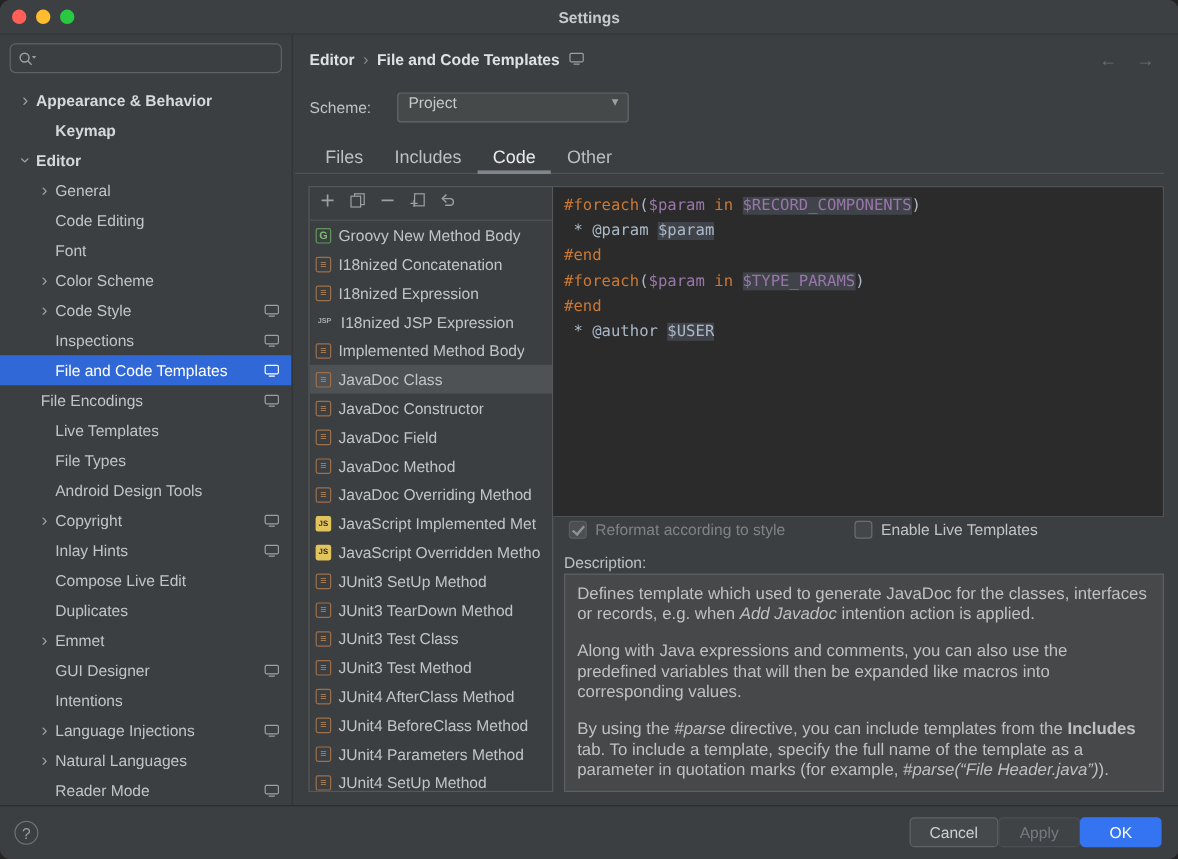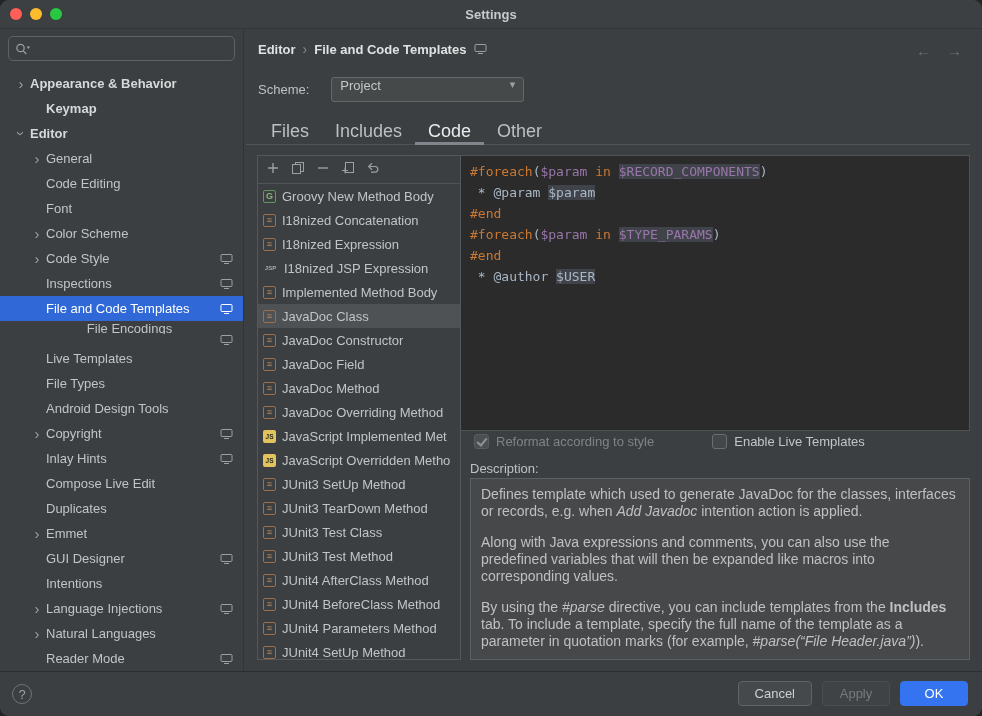--- a/index.html
+++ b/index.html
@@ -39,21 +39,21 @@
   .bc-icon{display:inline-flex;margin-left:8px;color:#9da0a3;}
   .nav-arrows{position:absolute;right:20px;top:14px;display:flex;gap:16px;font-size:15px;color:#6b6f72;}
   .nav-arrows span{cursor:default;}
 
   .scheme-row{position:absolute;left:14px;top:49px;display:flex;align-items:center;font-size:13px;color:#bfc1c3;}
   .scheme-select{margin-left:22px;width:193px;height:25px;box-sizing:border-box;background:#45494a;border:1px solid #646869;
                  border-radius:3px;display:flex;padding:0 8px;color:#c5c7c9;}
   .scheme-select .dd-arrow{margin-left:auto;color:#9da0a3;font-size:11px;}
 
   .tabs{position:absolute;left:14px;top:90px;display:flex;z-index:2;}
-  .tab{height:27px;display:flex;align-items:center;padding:0 13px;font-size:18px;color:#bdbfc1;position:relative;text-align:right;}
+  .tab{height:27px;display:flex;align-items:center;padding:0 13px;font-size:15px;color:#bdbfc1;position:relative;text-align:right;}
   .tab.selected{color:#e8eaec;}
   .tab.selected::after{content:'';position:absolute;left:0;right:0;bottom:0;height:3px;background:#80868c;}
   .tabs-line{position:absolute;left:2px;right:12px;top:116px;height:1px;background:#515456;}
 
   
   .list-panel{position:absolute;left:13px;top:127px;width:204px;bottom:12px;border:1px solid #555859;box-sizing:border-box;overflow:hidden;}
   .toolbar{height:27px;display:flex;align-items:center;gap:10px;padding:0 7px;border-bottom:1px solid #515456;}
   .tb-icon{display:inline-flex;width:15px;height:15px;align-items:center;justify-content:center;}
   .tlist{position:absolute;top:28px;left:0;right:0;bottom:0;overflow:hidden;}
   .list-row{display:flex;align-items:center;height:24px;padding:0 5px;font-size:13px;color:#c2c4c6;white-space:nowrap;overflow:hidden;}
@@ -89,21 +89,21 @@
   
   .desc-label{position:absolute;left:226px;top:433px;font-size:13px;color:#bfc1c3;}
   .desc-box{position:absolute;left:226px;top:450px;right:12px;bottom:12px;background:#46484a;border:1px solid #5d6062;
             box-sizing:border-box;padding:7px 10px;font-size:14px;line-height:17px;color:#bec0c2;overflow:hidden;}
   .desc-p{margin:0 0 14px 0;}
 
   
   .footer{position:absolute;left:0;right:0;bottom:0;height:44px;border-top:1px solid #2b2d2e;background:#3c3f41;}
   .help{position:absolute;left:12px;top:12px;width:20px;height:20px;border:1px solid #6f7375;border-radius:50%;
         display:flex;align-items:center;justify-content:center;color:#9ca0a3;font-size:13px;box-sizing:border-box;}
-  .fbtns{position:absolute;right:14px;top:9px;display:flex;gap:10px;}
+  .fbtns{position:absolute;right:14px;top:9px;display:flex;gap:0;}
   .btn{height:25px;min-width:68px;padding:0 16px;border-radius:4px;font-size:13px;font-family:"Liberation Sans",sans-serif;
        background:#45494b;border:1px solid #5f6365;color:#cdd0d2;}
   .btn.disabled{background:#3f4345;border-color:#4b4f51;color:#777b80;}
   .btn.primary{background:#3574F0;border-color:#3574F0;color:#ffffff;}
 </style>
 </head>
 <body>
 
 <div class="window">
 
@@ -179,21 +179,21 @@
         <div class="tree-row selected" style="padding-left: 28px;">
           <span class="chevron"></span>
           <span class="tree-label">File and Code Templates</span>
           <span class="badge">
             <svg width="13" height="12" viewBox="0 0 13 12">
               <rect x="1" y="1.5" width="11" height="7" rx="1" fill="none" stroke="currentColor"></rect>
               <path d="M4 10.5h5" stroke="currentColor"></path>
             </svg>
           </span>
         </div>
-        <div class="tree-row" style="padding-left: 16px; flex-direction: column;">
+        <div class="tree-row" style="padding-left: 16px;">
           <span class="chevron"></span>
           <span class="tree-label">File Encodings</span>
           <span class="badge">
             <svg width="13" height="12" viewBox="0 0 13 12">
               <rect x="1" y="1.5" width="11" height="7" rx="1" fill="none" stroke="currentColor"></rect>
               <path d="M4 10.5h5" stroke="currentColor"></path>
             </svg>
           </span>
         </div>
         <div class="tree-row" style="padding-left: 28px;">

